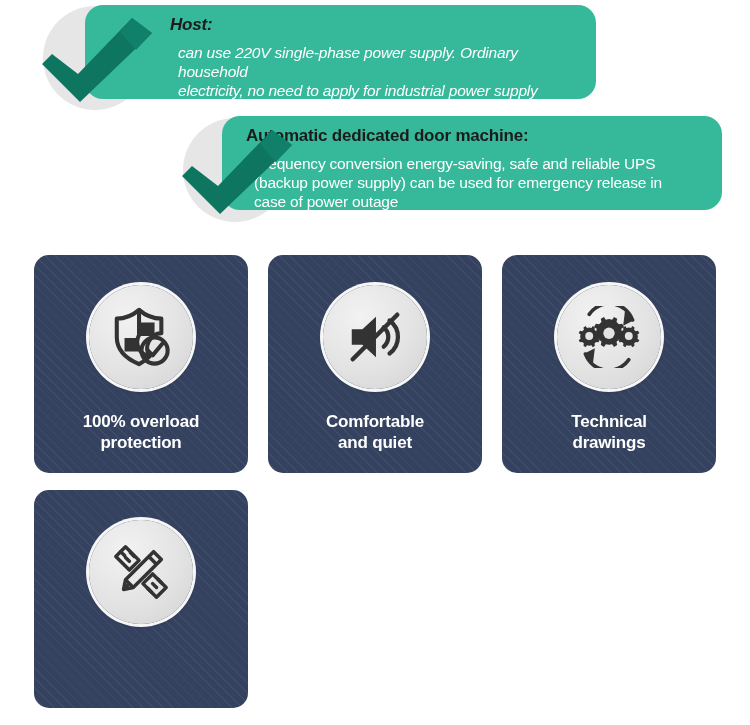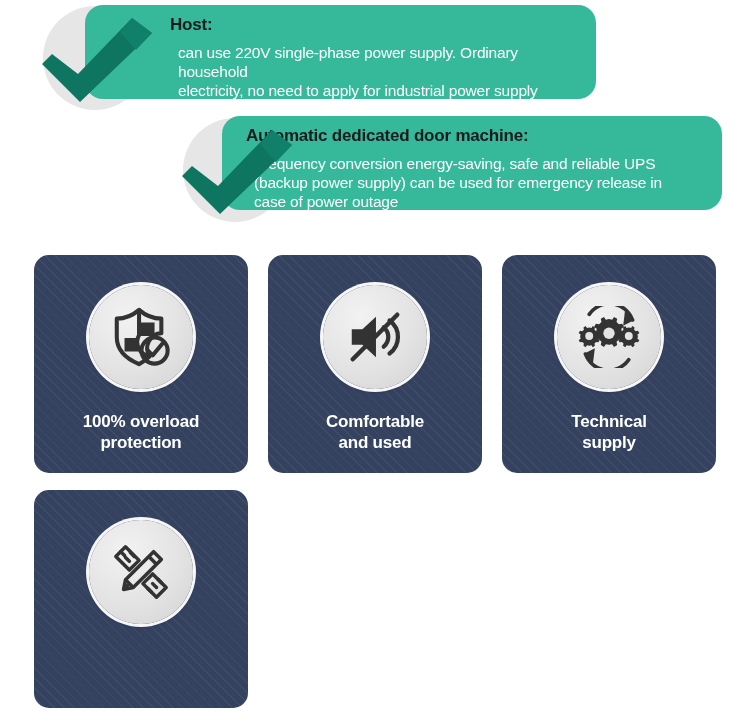--- a/index.html
+++ b/index.html
@@ -47,21 +47,21 @@
   .cal-body{
     color:#ffffff;
     font-size:15.5px;
     line-height:19px;
     letter-spacing:-0.2px;
     margin:8px;
     white-space:pre-line;
   }
 
   
-  #callout1{left:0;top:0;width:614px;height:112px;}
+  #callout1{left:0;top:0;width:614px;height:112px;font-style:italic;}
   #callout1 .disc{left:43px;top:6px;width:104px;height:104px;}
   #callout1 .bubble{left:85px;top:5px;width:511px;height:94px;}
   #callout1 .check{left:40px;top:16px;width:115px;height:86px;}
 
   
   #callout2{left:0;top:108px;width:750px;height:118px;}
   #callout2 .disc{left:183px;top:10px;width:104px;height:104px;}
   #callout2 .bubble{left:222px;top:8px;width:500px;height:94px;}
   #callout2 .check{left:180px;top:20px;width:115px;height:86px;}
 
@@ -172,21 +172,21 @@
   <div class="card">
     <div class="icon-circle">
       <svg width="62" height="62" viewBox="0 0 64 64">
         <path d="M8 24 L19 24 L33 11 L33 53 L19 40 L8 40 Z" fill="#333"></path>
         <path d="M41 22 A13 13 0 0 1 41 42" fill="none" stroke="#333" stroke-width="4.4" stroke-linecap="round"></path>
         <path d="M47 15 A21 21 0 0 1 47 49" fill="none" stroke="#333" stroke-width="4.4" stroke-linecap="round"></path>
         <line x1="9" y1="55" x2="55" y2="9" stroke="#333" stroke-width="4.6" stroke-linecap="round"></line>
       </svg>
     </div>
     <div class="card-label">Comfortable
-and used</div>
+and quiet</div>
   </div>
 
 
   <div class="card">
     <div class="icon-circle">
       <svg width="66" height="62" viewBox="0 0 70 64">
         <path d="M14 8 A26 26 0 0 1 60 14" fill="none" stroke="#333" stroke-width="3.8" stroke-linecap="round"></path>
         <path d="M52 4 L62 14 L50 20 Z" fill="#333"></path>
         <path d="M56 56 A26 26 0 0 1 10 50" fill="none" stroke="#333" stroke-width="3.8" stroke-linecap="round"></path>
         <path d="M18 60 L8 50 L20 44 Z" fill="#333"></path>
@@ -198,21 +198,21 @@
           <path d="M14 22 l2.4 .4 1.3-2 2.4 1.4 -.5 2.4 1.8 1.8 2.4-.5 1.4 2.4 -2 1.3 .4 2.4 -.4 2.4 2 1.3 -1.4 2.4 -2.4-.5 -1.8 1.8 .5 2.4 -2.4 1.4 -1.3-2 -2.4 .4 -2.4-.4 -1.3 2 -2.4-1.4 .5-2.4 -1.8-1.8 -2.4 .5 -1.4-2.4 2-1.3 -.4-2.4 .4-2.4 -2-1.3 1.4-2.4 2.4 .5 1.8-1.8 -.5-2.4 2.4-1.4 1.3 2z"></path>
         </g>
         <circle cx="14" cy="31" r="4.2" fill="#e3e3e3"></circle>
         <g fill="#333">
           <path d="M56 22 l2.4 .4 1.3-2 2.4 1.4 -.5 2.4 1.8 1.8 2.4-.5 1.4 2.4 -2 1.3 .4 2.4 -.4 2.4 2 1.3 -1.4 2.4 -2.4-.5 -1.8 1.8 .5 2.4 -2.4 1.4 -1.3-2 -2.4 .4 -2.4-.4 -1.3 2 -2.4-1.4 .5-2.4 -1.8-1.8 -2.4 .5 -1.4-2.4 2-1.3 -.4-2.4 .4-2.4 -2-1.3 1.4-2.4 2.4 .5 1.8-1.8 -.5-2.4 2.4-1.4 1.3 2z"></path>
         </g>
         <circle cx="56" cy="31" r="4.2" fill="#e3e3e3"></circle>
       </svg>
     </div>
     <div class="card-label">Technical
-supply</div>
+drawings</div>
   </div>
 
   <div class="card">
     <div class="icon-circle">
       <svg width="62" height="62" viewBox="0 0 64 64">
         <g stroke="#333" stroke-width="3.6" fill="none" stroke-linejoin="round" stroke-linecap="round">
           <path d="M6 16 L16 6 L30 20 L20 30 Z"></path>
           <path d="M11 11 L15 15"></path>
           <path d="M16 17 L20 21"></path>
           <path d="M21 12 L25 16"></path>

